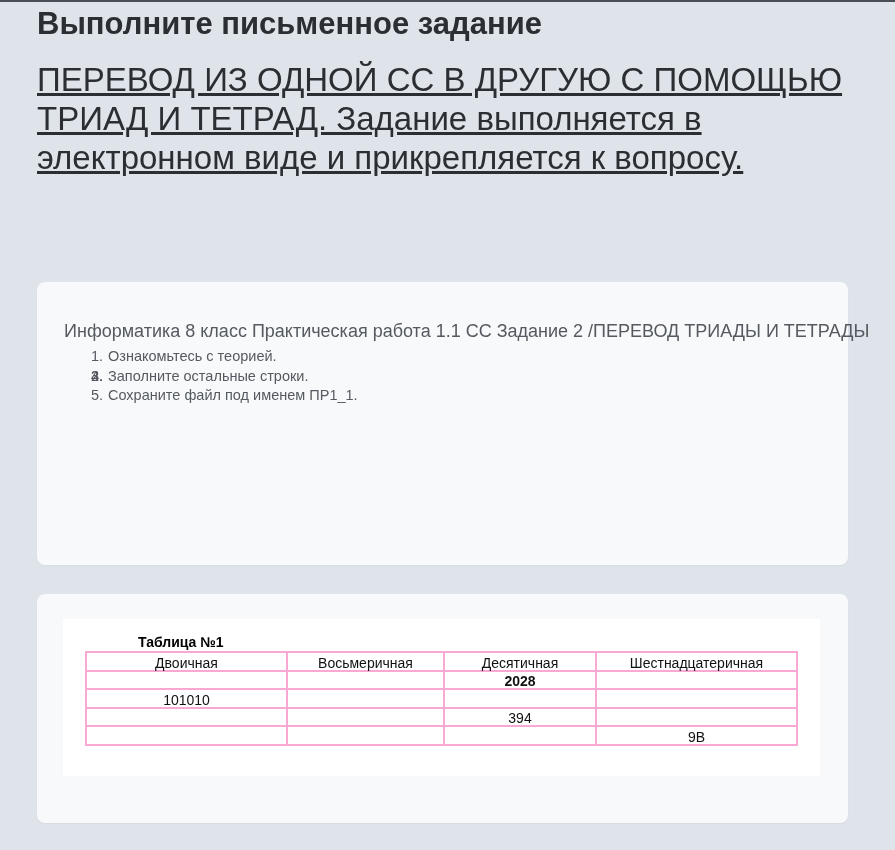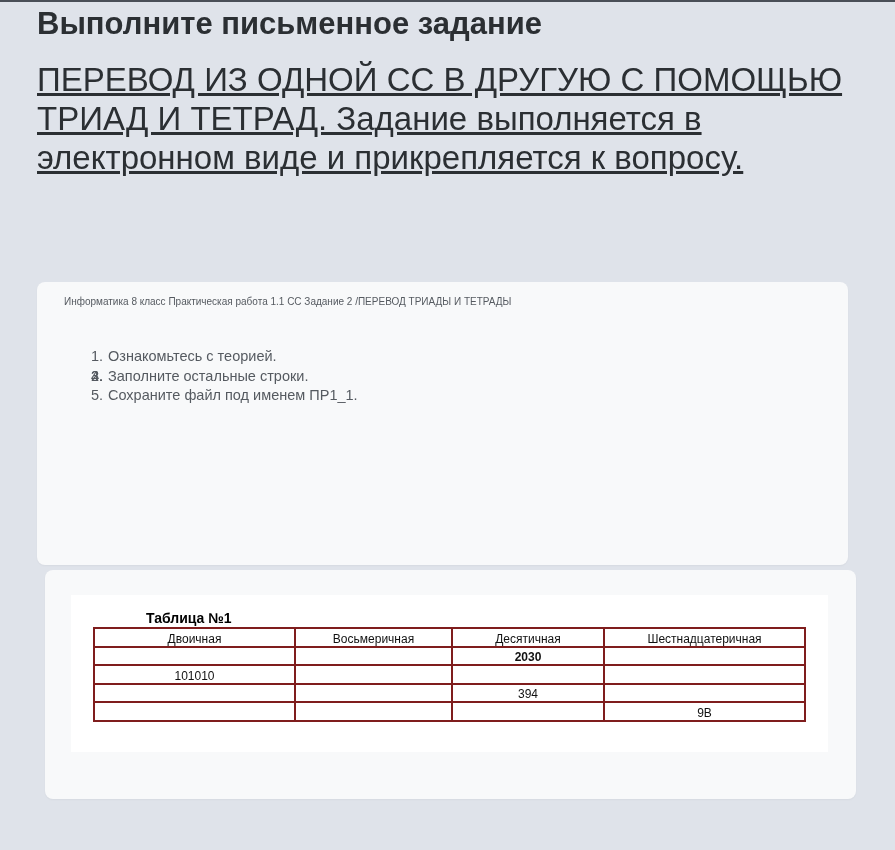--- a/index.html
+++ b/index.html
@@ -19,24 +19,24 @@
       font-size: 33px; color: #2b2f33; font-weight: normal;
       line-height: 39px;
       text-decoration: underline;
     }
     .card {
       position: absolute; left: 37px; width: 811px;
       background: #f8f9fa; border-radius: 8px;
       box-shadow: 0 1px 2px rgba(0,0,0,0.04);
     }
     .card-1 { top: 280px; height: 283px; }
-    .card-2 { top: 568px; height: 229px; margin-left: 8px; }
+    .card-2 { top: 592px; height: 229px; }
     .card-intro {
-      position: absolute; left: 27px; top: 14px;
-      font-size: 10px; color: #555a60; white-space: nowrap;
+      position: absolute; left: 27px; top: 39px;
+      font-size: 18px; color: #555a60; white-space: nowrap;
     }
     .steps {
       position: absolute; left: 27px; top: 65px; width: 740px;
       list-style: none; font-size: 14.5px; color: #555a60;
       line-height: 19.5px;
     }
     .steps li { position: relative; padding-left: 44px; }
     .steps li .num { position: absolute; left: 27px; top: 0; }
     .img-box {
       position: absolute; left: 26px; top: 25px;
@@ -44,22 +44,22 @@
     }
     .table-caption {
       position: absolute; left: 75px; top: 15px;
       font-size: 14px; font-weight: bold; color: #000;
     }
     table.conv {
       position: absolute; left: 22px; top: 32px;
       width: 711px; border-collapse: collapse; table-layout: fixed;
     }
     table.conv td, table.conv th {
-      border: 2px solid #7f1d1d; height: 18.5px;
-      font-size: 12px; font-weight: normal; color: #111;
+      border: 2px solid #f9a8d4; height: 18.5px;
+      font-size: 14px; font-weight: normal; color: #111;
       text-align: center; line-height: 14px; padding: 0;
       vertical-align: bottom;
     }
     table.conv td.bold { font-weight: bold; }
   </style>
 </head>
 <body>
 
 <h1 class="page-heading">Выполните письменное задание</h1>
 <h2 class="task-title">ПЕРЕВОД ИЗ ОДНОЙ СС В ДРУГУЮ С ПОМОЩЬЮ ТРИАД И ТЕТРАД. Задание выполняется в электронном виде и прикрепляется к вопросу.</h2>
@@ -88,21 +88,21 @@
       <tbody>
           <tr>
         <th>Двоичная</th>
         <th>Восьмеричная</th>
         <th>Десятичная</th>
         <th>Шестнадцатеричная</th>
       </tr>
       <tr>
         <td></td>
         <td></td>
-        <td class="bold">2030</td>
+        <td class="bold">2028</td>
         <td></td>
       </tr>
       <tr>
         <td>101010</td>
         <td></td>
         <td></td>
         <td></td>
       </tr>
       <tr>
         <td></td>

